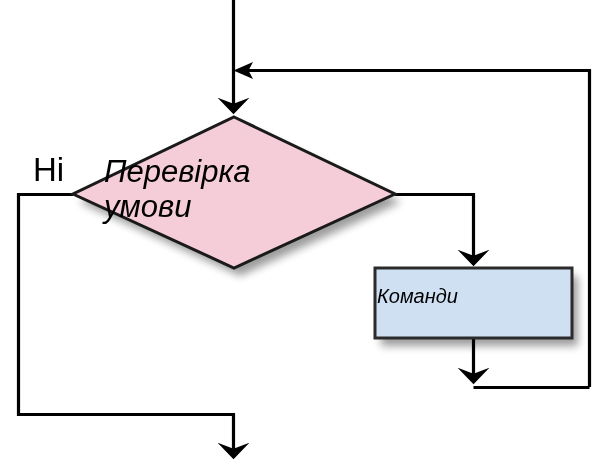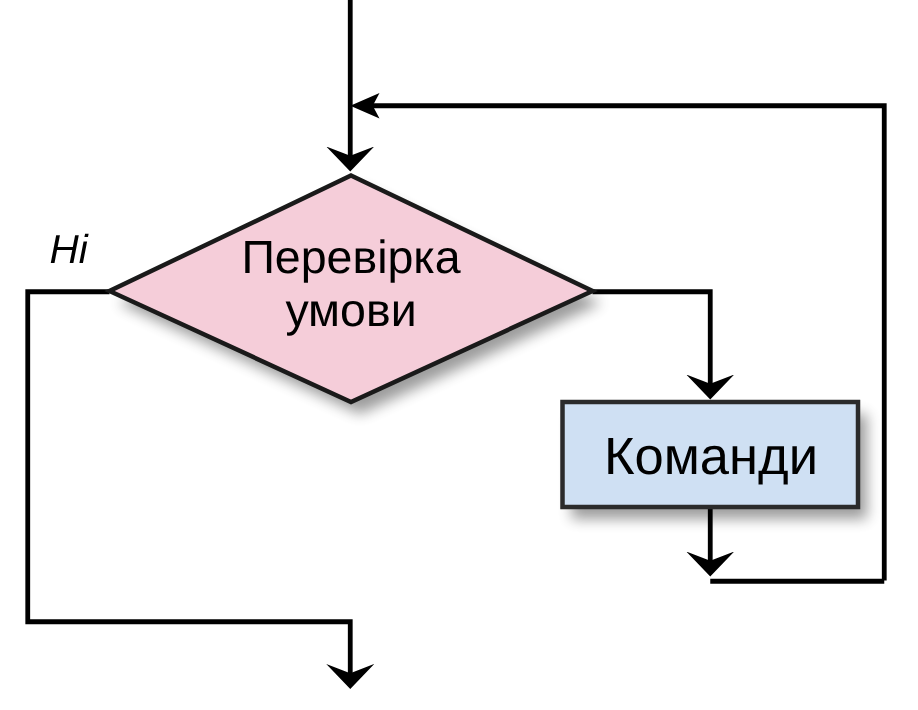--- a/index.html
+++ b/index.html
@@ -19,46 +19,46 @@
   }
   #flow-svg {
     position: absolute;
     left: 0;
     top: 0;
     width: 612px;
     height: 473px;
   }
   .node-text {
     position: absolute;
-    text-align: center;
+    text-align: left;
     color: #000000;
     line-height: 1.12;
     white-space: pre-line;
     pointer-events: none;
     user-select: none;
+    font-style: italic;
   }
   #decision-text {
     left: 104px;
     top: 155px;
     width: 260px;
     font-size: 31px;
   }
   #process-text {
     left: 377px;
     top: 285px;
     width: 194px;
-    font-size: 35px;
+    font-size: 20px;
   }
   .edge-label {
     position: absolute;
     color: #000000;
-    font-size: 27px;
+    font-size: 33px;
     white-space: nowrap;
     user-select: none;
-    font-style: italic;
   }
   #label-no {
     left: 33px;
     top: 151px;
   }
   #label-yes {
     left: 408px;
     top: 151px;
   }
 </style>

